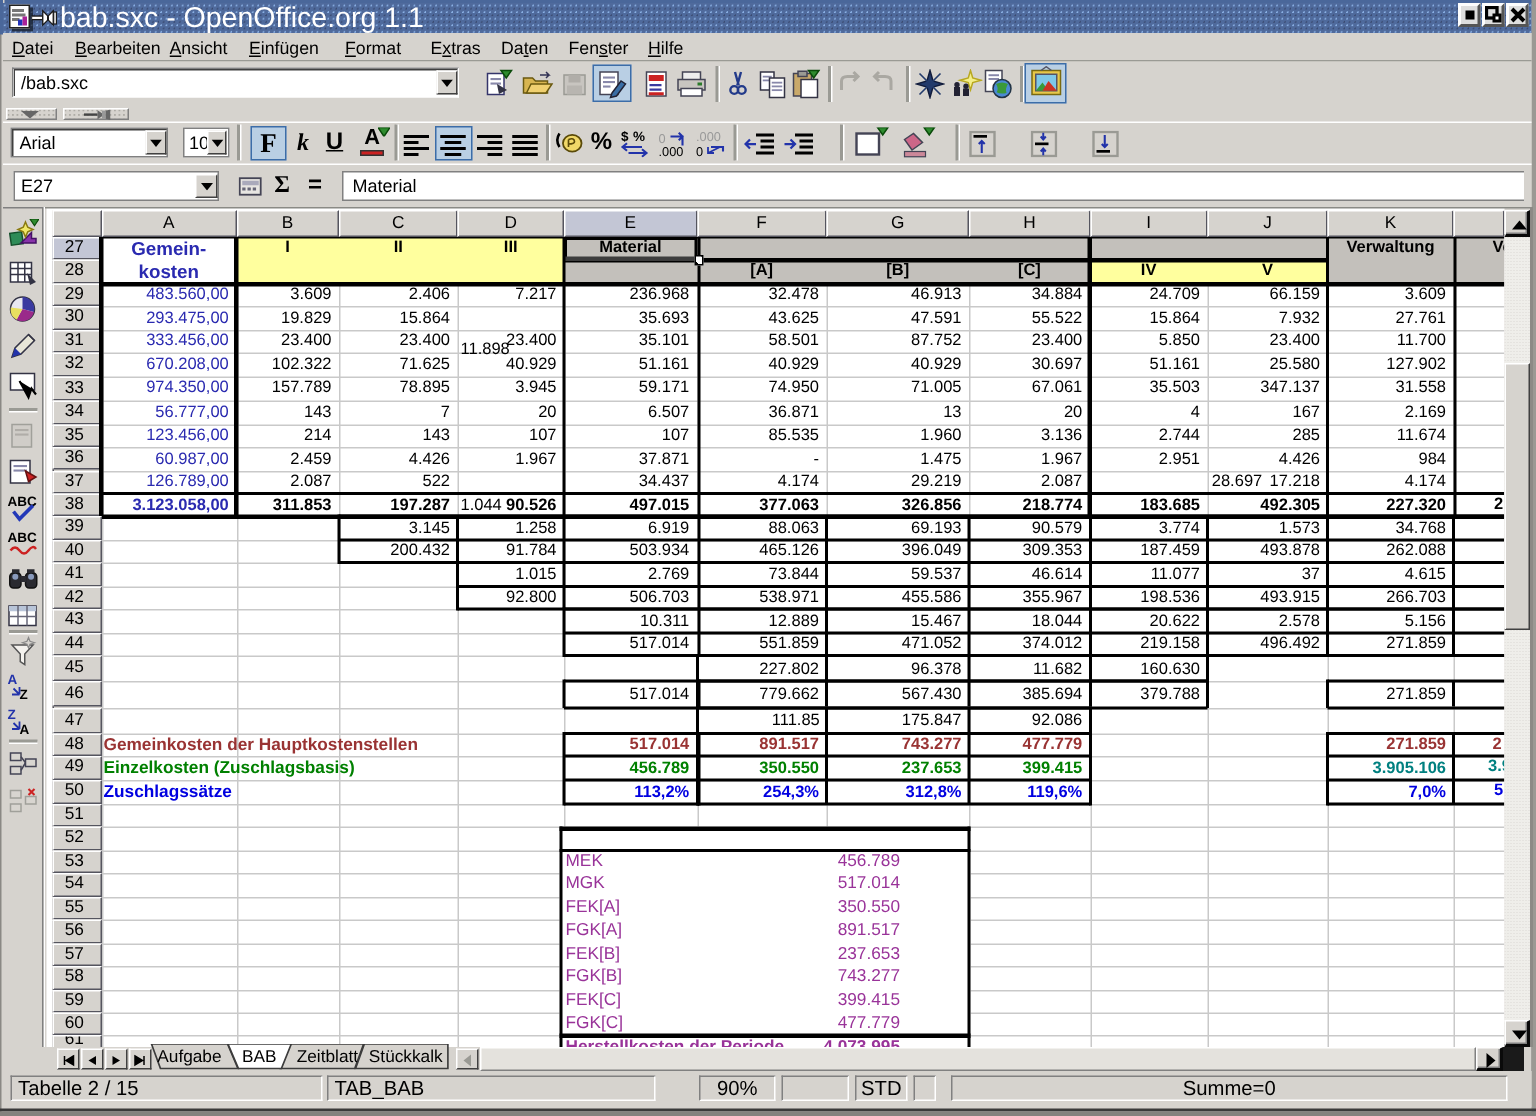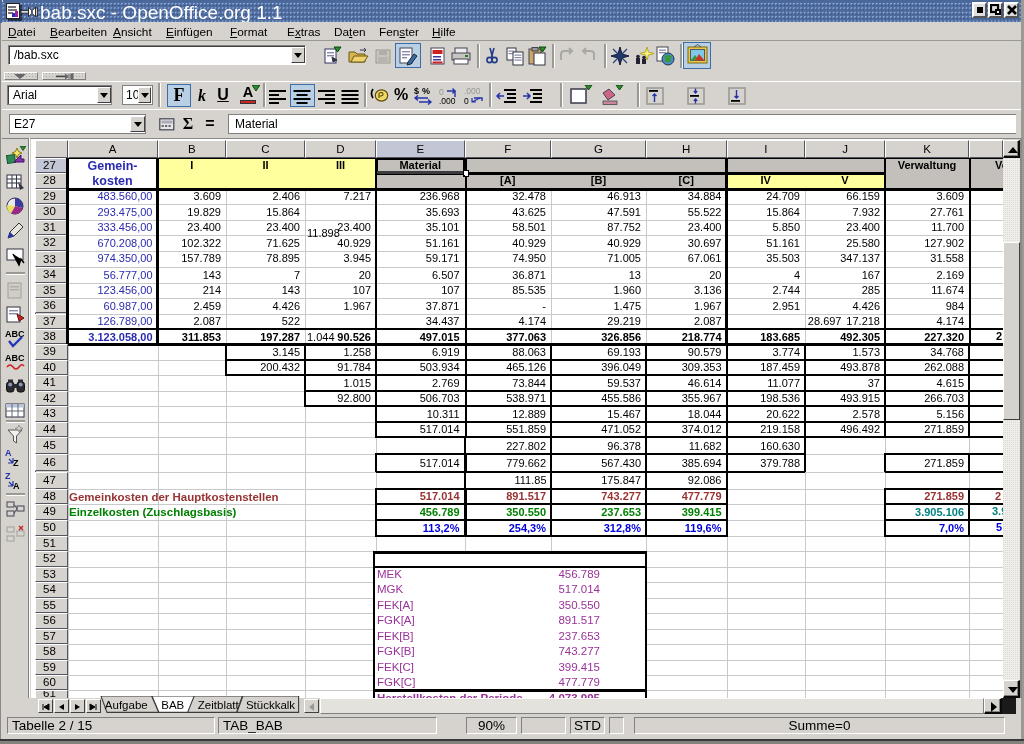--- a/index.html
+++ b/index.html
@@ -834,20 +834,21 @@
 <div class="ab txt " style="left:435.5px;top:316.8px;width:79.5px;height:16.2px;line-height:16.2px;text-align:right;">779.662</div>
 <div class="ab txt " style="left:522px;top:316.8px;width:88px;height:16.2px;line-height:16.2px;text-align:right;">567.430</div>
 <div class="ab txt " style="left:617px;top:316.8px;width:73.5px;height:16.2px;line-height:16.2px;text-align:right;">385.694</div>
 <div class="ab txt " style="left:697.5px;top:316.8px;width:71.5px;height:16.2px;line-height:16.2px;text-align:right;">379.788</div>
 <div class="ab txt " style="left:856px;top:316.8px;width:77px;height:16.2px;line-height:16.2px;text-align:right;">271.859</div>
 <div class="ab txt " style="left:435.5px;top:334px;width:79.5px;height:16.2px;line-height:16.2px;text-align:left;padding-left:48px;">111.855</div>
 <div class="ab txt " style="left:522px;top:334px;width:88px;height:16.2px;line-height:16.2px;text-align:right;">175.847</div>
 <div class="ab txt " style="left:617px;top:334px;width:73.5px;height:16.2px;line-height:16.2px;text-align:right;">92.086</div>
 <div class="ab txt " style="left:38px;top:351.7px;width:300px;height:14px;line-height:14px;font-weight:bold;color:#993333;font-size:11.5px;">Gemeinkosten der Hauptkostenstellen</div>
 <div class="ab txt " style="left:38px;top:367.4px;width:300px;height:14px;line-height:14px;font-weight:bold;color:#008000;font-size:11.5px;">Einzelkosten (Zuschlagsbasis)</div>
+<div class="ab txt " style="left:38px;top:383.1px;width:300px;height:14px;line-height:14px;font-weight:bold;color:#0000e0;font-size:11.5px;">Zuschlagssätze</div>
 <div class="ab txt b" style="left:347px;top:351.2px;width:81.5px;height:14.7px;line-height:14.7px;text-align:right;color:#993333;">517.014</div>
 <div class="ab txt b" style="left:435.5px;top:351.2px;width:79.5px;height:14.7px;line-height:14.7px;text-align:right;color:#993333;">891.517</div>
 <div class="ab txt b" style="left:522px;top:351.2px;width:88px;height:14.7px;line-height:14.7px;text-align:right;color:#993333;">743.277</div>
 <div class="ab txt b" style="left:617px;top:351.2px;width:73.5px;height:14.7px;line-height:14.7px;text-align:right;color:#993333;">477.779</div>
 <div class="ab txt b" style="left:856px;top:351.2px;width:77px;height:14.7px;line-height:14.7px;text-align:right;color:#993333;">271.859</div>
 <div class="ab txt " style="left:964px;top:351.7px;width:8px;height:13.5px;line-height:13.5px;font-weight:bold;color:#993333;">2</div>
 <div class="ab txt b" style="left:347px;top:366.9px;width:81.5px;height:14.7px;line-height:14.7px;text-align:right;color:#008000;">456.789</div>
 <div class="ab txt b" style="left:435.5px;top:366.9px;width:79.5px;height:14.7px;line-height:14.7px;text-align:right;color:#008000;">350.550</div>
 <div class="ab txt b" style="left:522px;top:366.9px;width:88px;height:14.7px;line-height:14.7px;text-align:right;color:#008000;">237.653</div>
 <div class="ab txt b" style="left:617px;top:366.9px;width:73.5px;height:14.7px;line-height:14.7px;text-align:right;color:#008000;">399.415</div>

